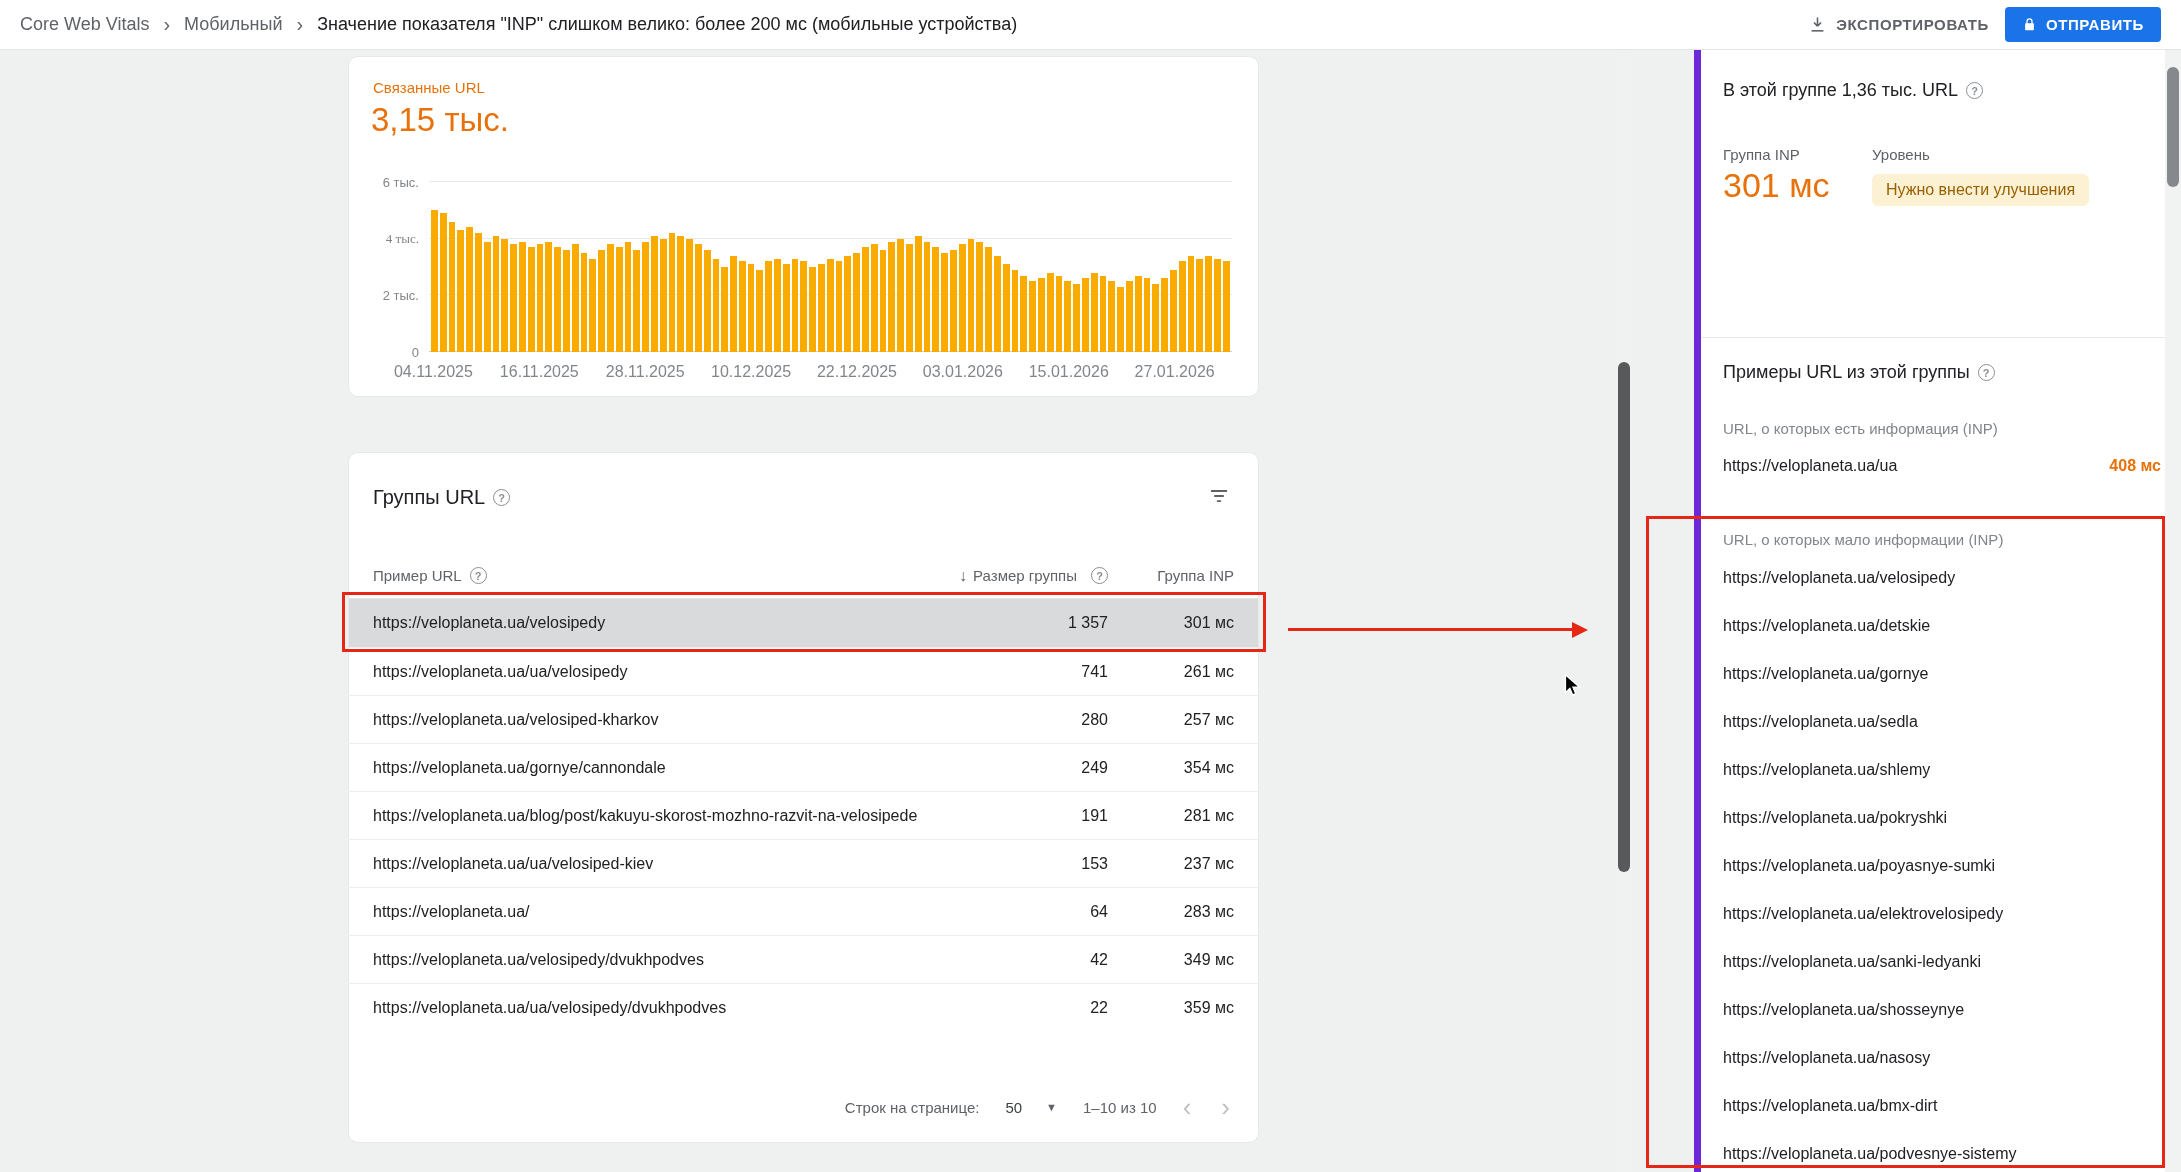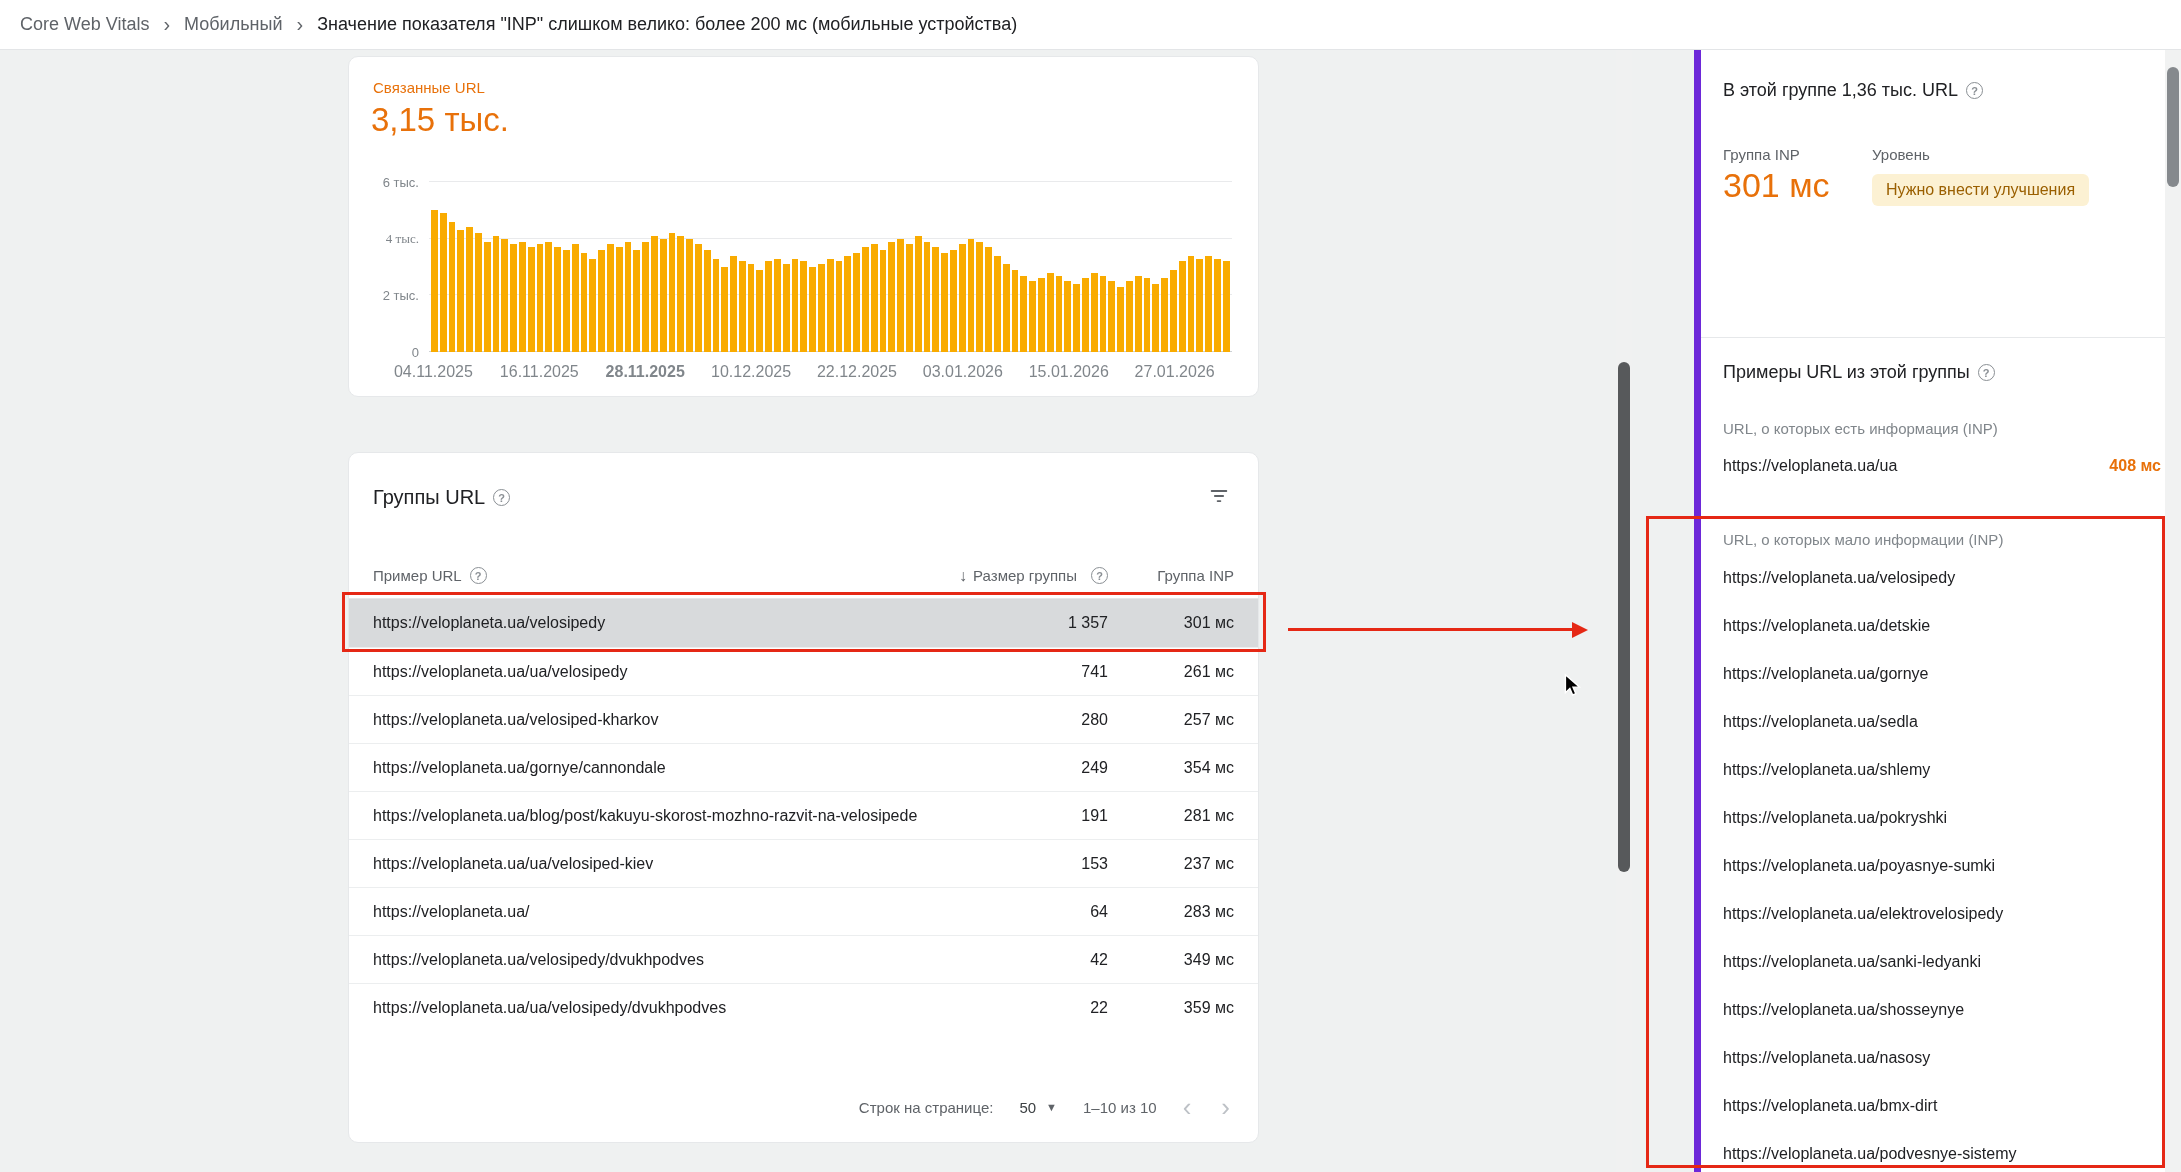--- a/index.html
+++ b/index.html
@@ -51,21 +51,21 @@
   .c-url { flex:1; padding-left:24px; white-space:nowrap; overflow:hidden; text-overflow:ellipsis; }
   .c-size { width:185px; text-align:right; }
   .c-inp { width:150px; text-align:right; padding-right:24px; }
   .thead .c-size { display:flex; justify-content:flex-end; align-items:center; gap:6px; }
   .thead .c-inp { padding-right:24px; }
   .thead .c-url { display:flex; align-items:center; }
   .sort-arrow { font-size:16px; color:#5f6368; }
 
   .tfoot { position:absolute; left:0; right:0; bottom:22px; display:flex; align-items:center;
            justify-content:flex-end; gap:26px; padding-right:28px; font-size:15px; color:#5f6368; }
-  .per-page { display:flex; align-items:center; gap:10px; cursor:pointer; color:#3c4043; }
+  .per-page { display:flex; align-items:center; gap:24px; cursor:pointer; color:#3c4043; }
   .dd-arrow { font-size:11px; color:#5f6368; }
   .pager { display:flex; align-items:center; gap:30px; }
   .chev { font-size:26px; color:#bdc1c6; line-height:1; cursor:default; }
 
   
   .help-icon { display:inline-flex; width:17px; height:17px; border:1.5px solid #8a8f94; border-radius:50%;
                color:#8a8f94; font-size:11px; font-weight:700; align-items:center; justify-content:center;
                margin-left:8px; flex:0 0 auto; }
 
   
@@ -120,20 +120,39 @@
 <div class="screen">
 
   <div class="topbar">
     <div class="crumbs">
       <span>Core Web Vitals</span>
       <span class="crumb-sep">›</span>
       <span>Мобильный</span>
       <span class="crumb-sep">›</span>
       <span class="crumb-last">Значение показателя "INP" слишком велико: более 200 мс (мобильные устройства)</span>
     </div>
+    <div class="topbar-actions">
+      <button class="btn-export">
+        <span style="display:inline-flex;">
+          <svg width="19" height="19" viewBox="0 0 24 24" fill="none">
+              <path d="M12 3v11m0 0l-4.5-4.5M12 14l4.5-4.5" stroke="#5f6368" stroke-width="2"></path>
+              <path d="M4.5 20h15" stroke="#5f6368" stroke-width="2"></path>
+            </svg>
+        </span>
+        <span>ЭКСПОРТИРОВАТЬ</span>
+      </button>
+      <button class="btn-submit">
+        <span style="display:inline-flex;">
+          <svg width="15" height="15" viewBox="0 0 24 24" fill="#ffffff">
+              <path d="M7 10V7a5 5 0 0 1 10 0v3h1a1 1 0 0 1 1 1v9a1 1 0 0 1-1 1H6a1 1 0 0 1-1-1v-9a1 1 0 0 1 1-1h1zm2 0h6V7a3 3 0 0 0-6 0v3z"></path>
+            </svg>
+        </span>
+        <span>ОТПРАВИТЬ</span>
+      </button>
+    </div>
   </div>
 
   <div class="card card-summary">
     <div class="summary-label">Связанные URL</div>
     <div class="summary-value">3,15 тыс.</div>
     <div class="plot">
       <div style="position:absolute;inset:0;">
           <span class="ytick" style="bottom: 0%;">0</span>
           <div class="gridline" style="bottom: 33.3333%;"></div>
           <span class="ytick" style="bottom: 33.3333%;">2 тыс.</span>
@@ -233,21 +252,21 @@
           <div class="bar" style="height: 56.6667%;"></div>
           <div class="bar" style="height: 55%;"></div>
           <div class="bar" style="height: 56.6667%;"></div>
           <div class="bar" style="height: 55%;"></div>
           <div class="bar" style="height: 53.3333%;"></div>
         </div>
     </div>
     <div class="xticks">
         <span class="xtick" style="left: 0.549451%;">04.11.2025</span>
         <span class="xtick" style="left: 13.7363%;">16.11.2025</span>
-        <span class="xtick" style="left: 26.9231%; font-weight: bold;">28.11.2025</span>
+        <span class="xtick" style="left: 26.9231%;">28.11.2025</span>
         <span class="xtick" style="left: 40.1099%;">10.12.2025</span>
         <span class="xtick" style="left: 53.2967%;">22.12.2025</span>
         <span class="xtick" style="left: 66.4835%;">03.01.2026</span>
         <span class="xtick" style="left: 79.6703%;">15.01.2026</span>
         <span class="xtick" style="left: 92.8571%;">27.01.2026</span>
       </div>
   </div>
 
   <div class="card card-groups">
     <div class="groups-title-row">

